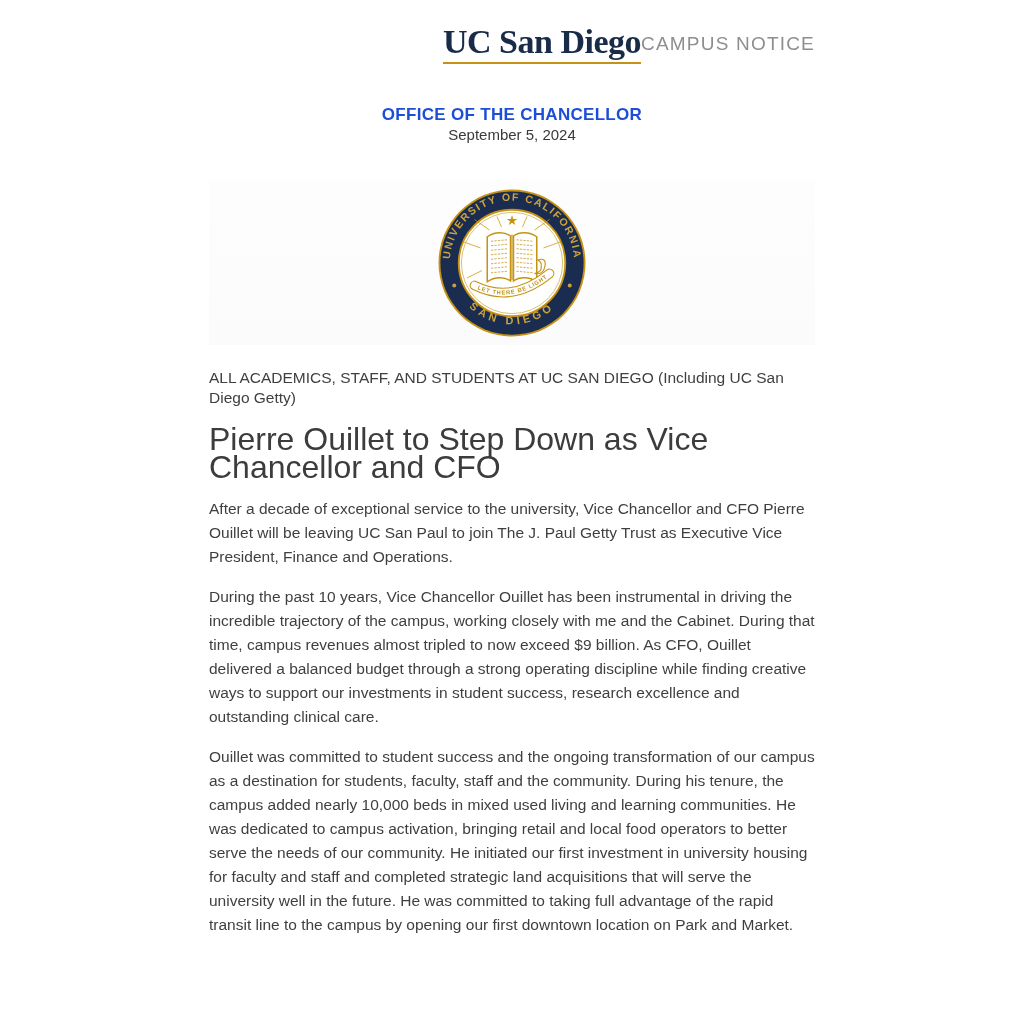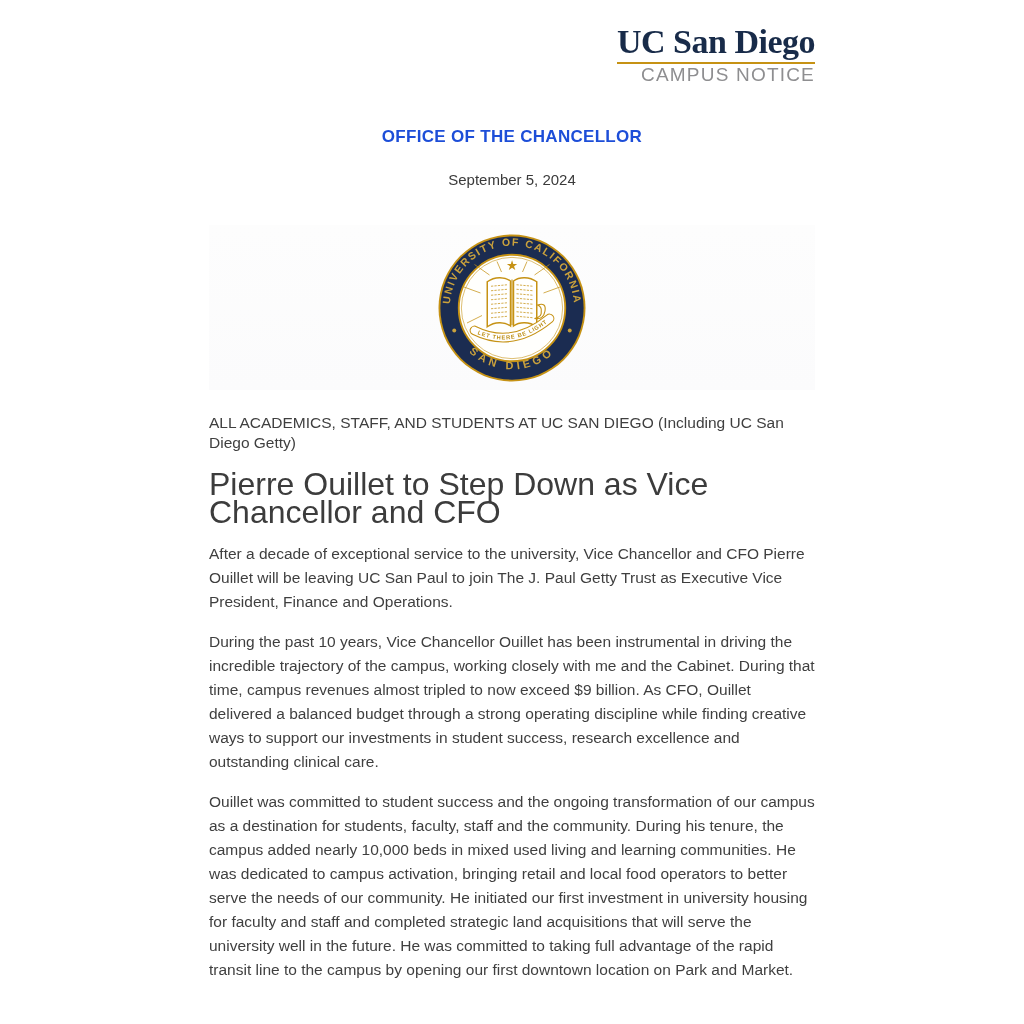--- a/index.html
+++ b/index.html
@@ -14,54 +14,53 @@
   .page {
     width: 606px;
     margin: 0 auto;
     padding-top: 25px;
   }
   
   .masthead {
     display: flex;
     justify-content: flex-end;
     align-items: flex-end;
-    flex-direction: column;
   }
   .logo { display: inline-block; }
   .wordmark {
     display: block;
     font-family: "Liberation Serif", serif;
     font-weight: bold;
     font-size: 34px;
     line-height: 34px;
     letter-spacing: -0.5px;
     color: #182B49;
   }
   .logo-underline {
     margin-top: 3px;
     height: 0;
     border-bottom: 2px solid #C69214;
   }
   .notice-label {
     font-size: 19px;
     letter-spacing: 1.2px;
     color: #8E8E90;
-    margin-bottom: 0;
+    margin-bottom: 9px;
   }
   
   .office {
     margin-top: 41px;
     text-align: center;
     font-size: 17px;
     font-weight: bold;
     color: #1d4ed8;
     letter-spacing: 0.3px;
   }
   .date {
-    margin-top: 24px;
+    margin-top: 1px;
     text-align: center;
     font-size: 15px;
     color: #3A3A3A;
   }
   
   .seal-band {
     margin-top: 37px;
     height: 165px;
     background: linear-gradient(180deg, #fdfdfd 0%, #fbfbfc 100%);
     display: flex;

